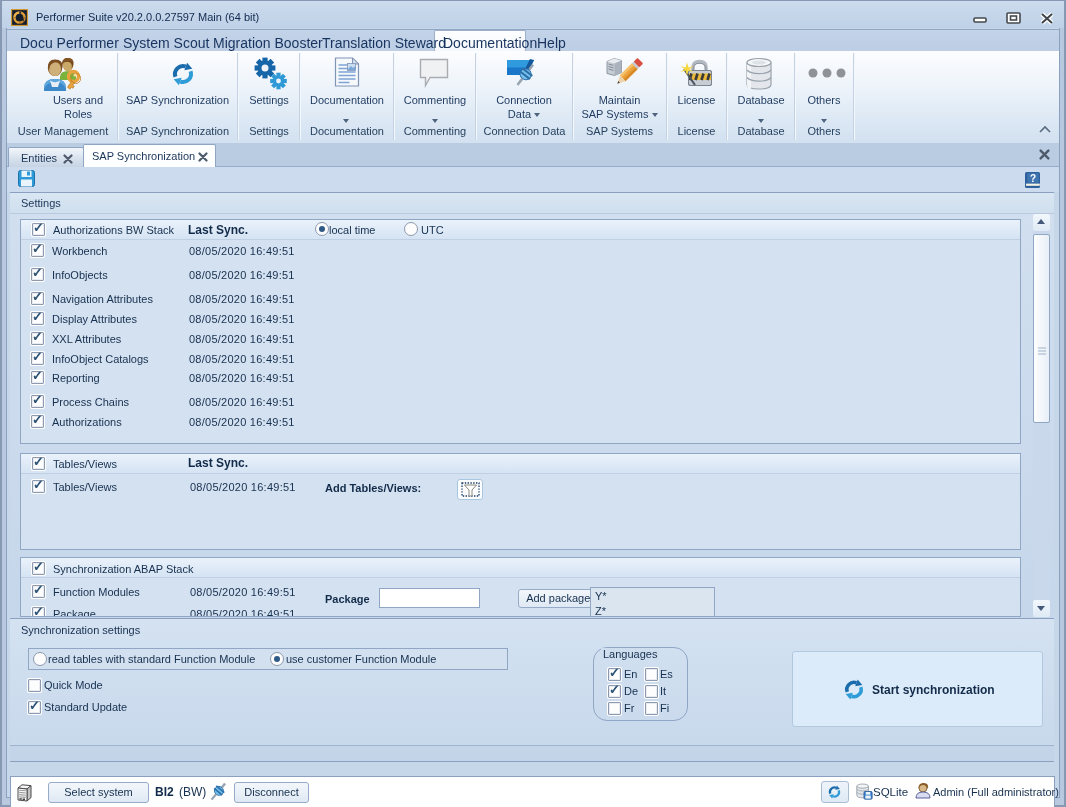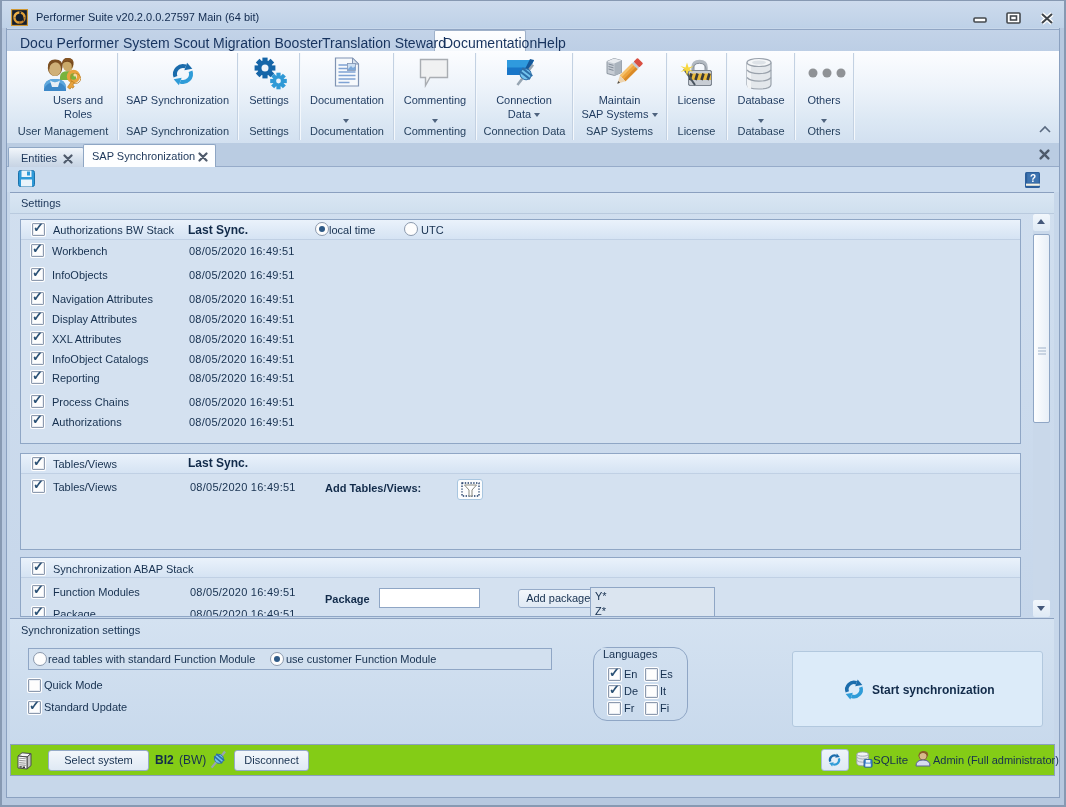--- a/index.html
+++ b/index.html
@@ -63,21 +63,21 @@
   
   #vscroll{position:absolute;left:1023px;top:21px;width:17px;height:403px;background:#c9d8ea;}
   .sbtn{position:absolute;left:0px;width:17px;height:17px;background:linear-gradient(#f2f7fc,#dfeaf5);border:none;border-radius:2px;}
   #sthumb{position:absolute;left:0px;top:20px;width:15px;height:187px;background:linear-gradient(90deg,#fdfeff,#e8eff7);border:1px solid #8fa6c5;border-radius:2px;}
 
   
   #syncpanel{position:absolute;left:10px;top:618px;width:1044px;height:126px;background:linear-gradient(#d4e2f1,#c8d9ec);border-top:1px solid #8ba0bf;border-bottom:1px solid #9fb4cf;}
   .groupbox{position:absolute;border:1px solid #8fa6c5;}
 
   
-  #statusbar{position:absolute;left:10px;top:744px;width:1043px;height:30px;background:#84cc16;border:1px solid #8ba0be;}
+  #statusbar{position:absolute;left:10px;top:776px;width:1043px;height:30px;background:#ffffff;border:1px solid #8ba0be;}
   .sbutton{position:absolute;background:linear-gradient(#f3f7fb,#dfe9f4);border:1px solid #96abc8;border-radius:3px;font-size:11px;color:#16304f;text-align:center;}
 </style>
 </head>
 <body>
 <div id="win">
   <div id="frame-outer"></div>
   <div id="frame-inner"></div>
   <div id="titlebar">
 
     <svg class="abs" style="left:9px;top:8px" width="17" height="17" viewBox="0 0 18 18">
@@ -441,21 +441,21 @@
       <div class="sbtn" style="top:386px">
         <svg width="16" height="16" viewBox="0 0 16 16">
             <path d="M4 6 L12 6 L8 11 z" fill="#44587a"></path>
           </svg>
       </div>
     </div>
   </div>
 
   <div id="syncpanel">
     <div class="lbl" style="left:11px;top:5px">Synchronization settings</div>
-    <div class="groupbox" style="left:18px;top:29px;width:478px;height:20px;background:#d2e0ef;padding-left:44px;">
+    <div class="groupbox" style="left:18px;top:29px;width:478px;height:20px;background:#d2e0ef;">
       <div class="radio" style="left:4px;top:3px"></div>
       <div class="lbl" style="left:19px;top:4px">read tables with standard Function Module</div>
       <div class="radio" style="left:241px;top:3px">
           <span class="dot"></span>
         </div>
       <div class="lbl" style="left:257px;top:4px">use customer Function Module</div>
     </div>
     <div class="cb" style="left:18px;top:60px"></div>
     <div class="lbl" style="left:34px;top:60px">Quick Mode</div>
     <div class="cb" style="left:18px;top:82px">

